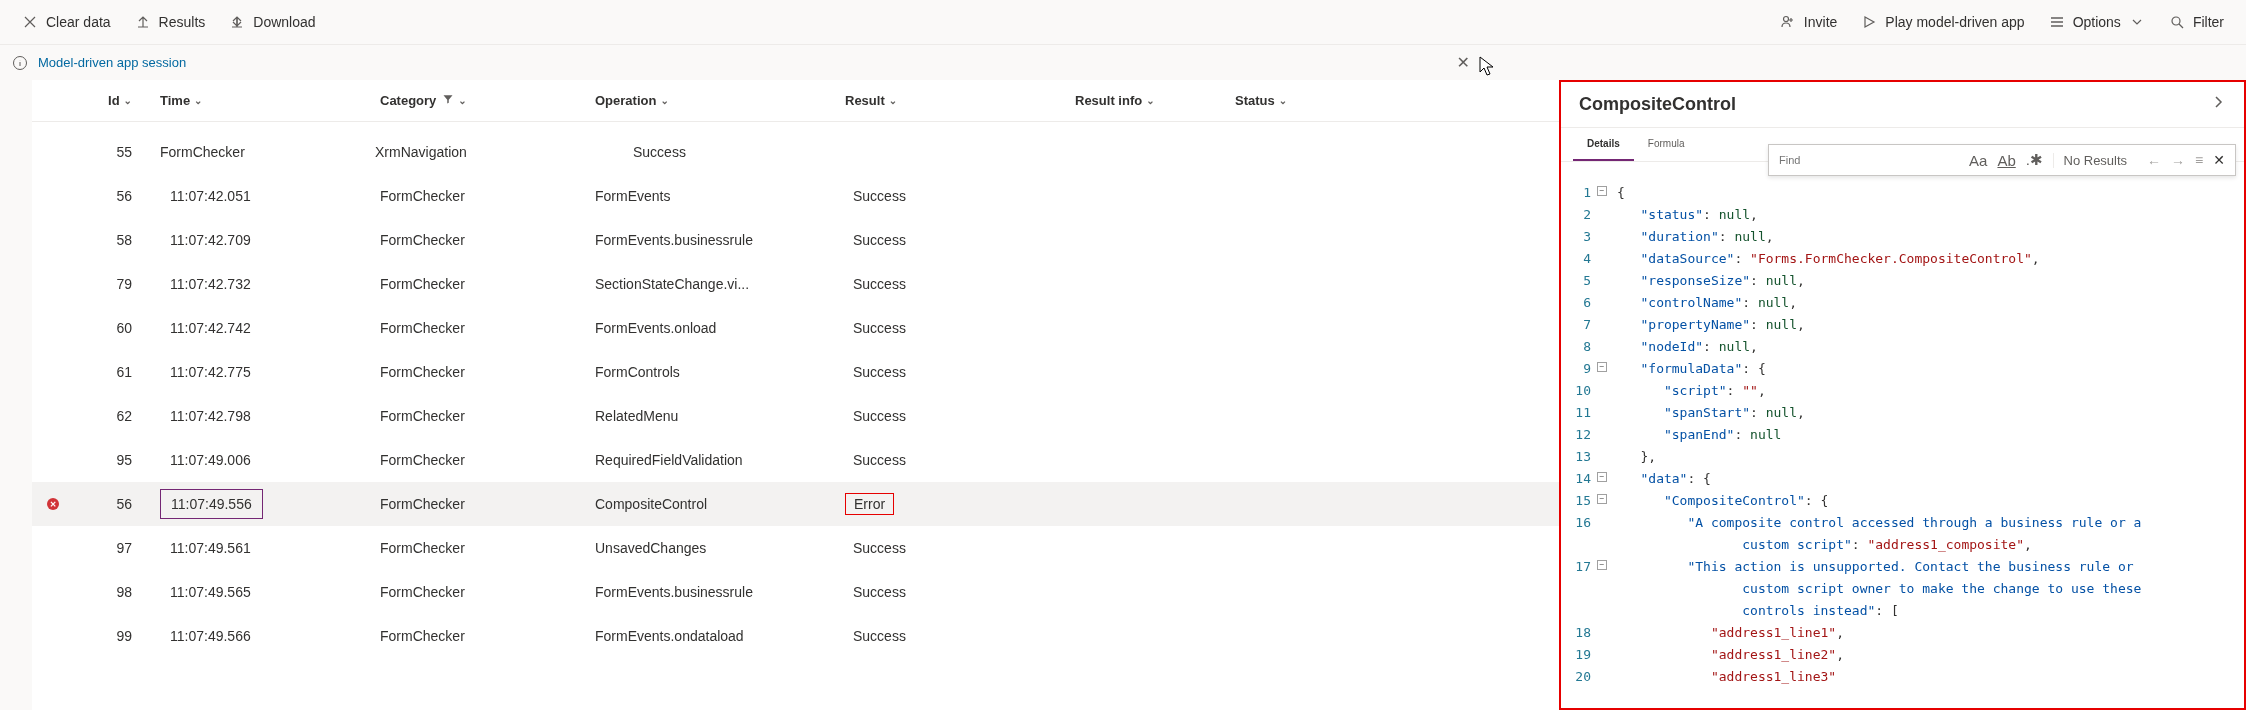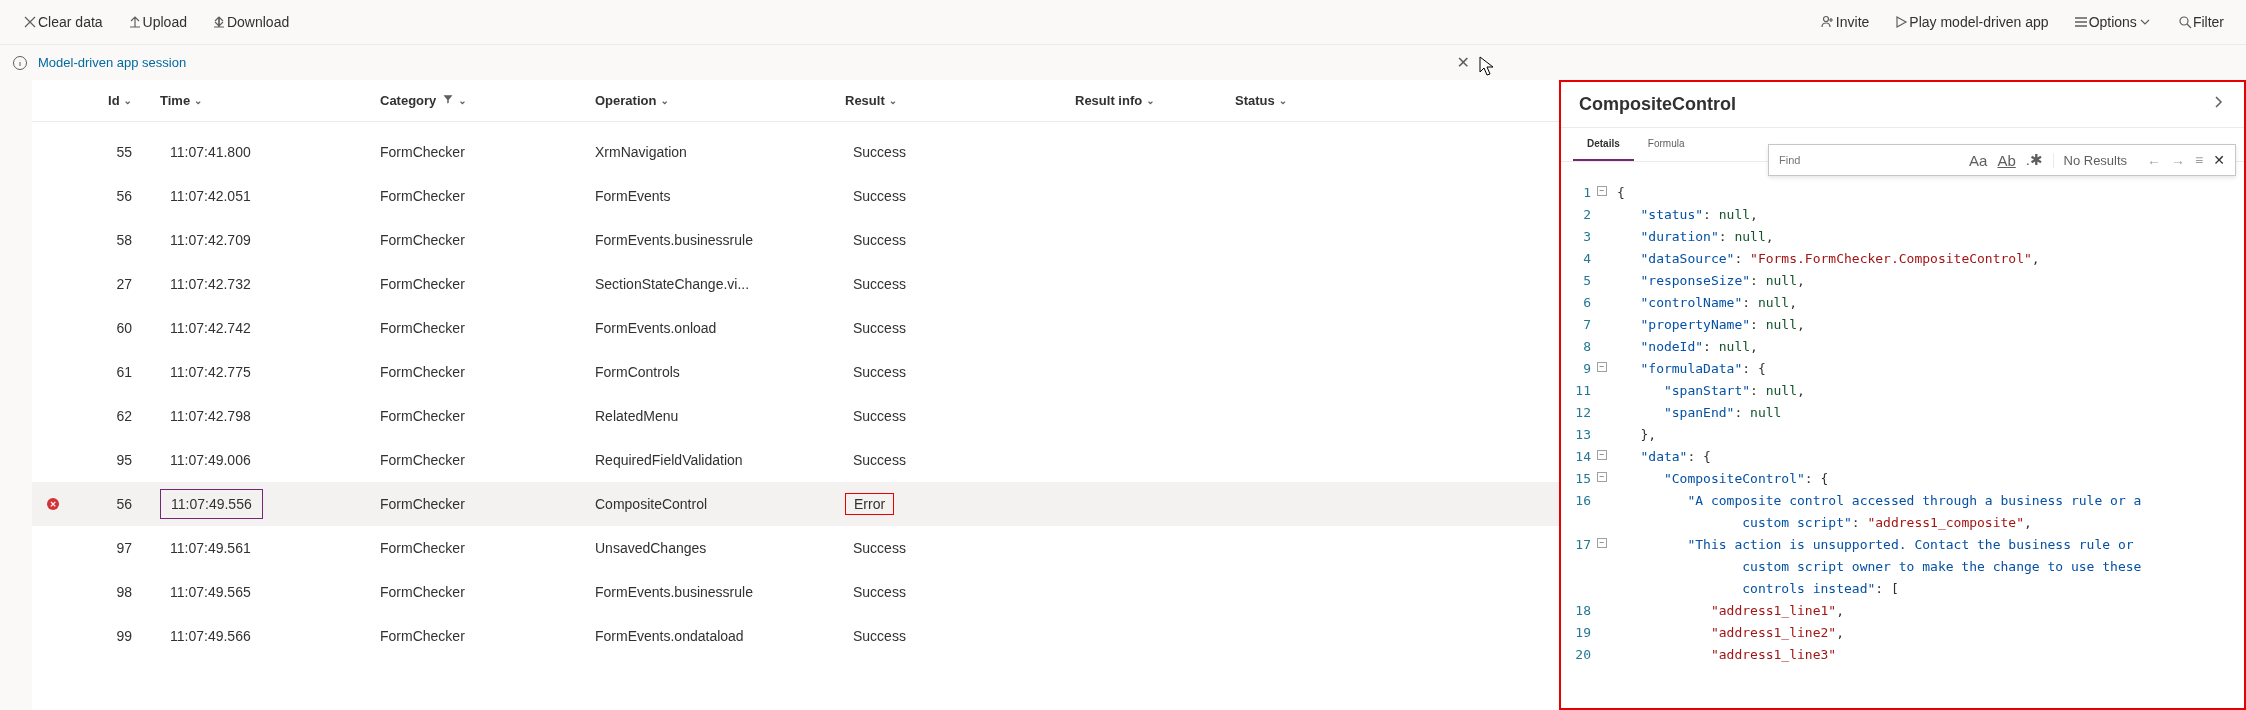--- a/index.html
+++ b/index.html
@@ -2,21 +2,21 @@
 <html><head>
 <meta charset="utf-8">
 <style>
 * { margin: 0; padding: 0; box-sizing: border-box; }
 body { font-family: "Segoe UI", -apple-system, sans-serif; font-size: 13px; color: #323130; background: #faf9f8; width: 2246px; height: 710px; overflow: hidden; position: relative; }
 
 
 .toolbar { display: flex; align-items: center; height: 44px; background: #faf9f8; padding: 0 12px; }
 .toolbar-left { display: flex; align-items: center; gap: 4px; }
 .toolbar-right { display: flex; gap: 4px; margin-left: auto; }
-.tbtn { display: flex; align-items: center; padding: 6px 10px; cursor: pointer; color: #323130; font-size: 14px; }
+.tbtn { display: flex; align-items: center; gap: 8px; padding: 6px 10px; cursor: pointer; color: #323130; font-size: 14px; }
 .tbtn .ico { width: 16px; height: 16px; display: flex; align-items: center; justify-content: center; color: #605e5c; }
 .tbtn .ico svg { width: 16px; height: 16px; }
 
 
 .session-bar { display: flex; align-items: center; height: 36px; padding: 0 12px; background: #faf9f8; border-top: 1px solid #edebe9; }
 .session-bar .info-ico { width: 16px; height: 16px; margin-right: 10px; color: #605e5c; }
 .session-label { font-size: 13px; color: #0369a1; }
 .session-close { margin-left: auto; margin-right: 760px; color: #605e5c; cursor: pointer; font-size: 16px; padding: 4px; }
 
 
@@ -86,21 +86,21 @@
           </svg>
         </span>
       <span>Clear data</span>
     </div>
     <div class="tbtn">
       <span class="ico">
           <svg viewBox="0 0 16 16" stroke="currentColor" stroke-width="1.2" fill="none">
             <path d="M8 13 V3 M4 7 L8 3 L12 7 M3 13 H13"></path>
           </svg>
         </span>
-      <span>Upload</span>
+      <span>Results</span>
     </div>
     <div class="tbtn">
       <span class="ico">
           <svg viewBox="0 0 16 16" stroke="currentColor" stroke-width="1.2" fill="none">
             <path d="M8 3 V13 M4 9 L8 13 L12 9 M3 3 H13" transform="rotate(180 8 8)"></path>
             <path d="M8 3 V11 M4 8 L8 12 L12 8"></path>
           </svg>
         </span>
       <span>Download</span>
     </div>
@@ -195,23 +195,20 @@
         </div>
       <div class="th c-status">
           <span>Status</span>
           <span class="sort">⌄</span>
         </div>
     </div>
     <div class="tbody" id="tbody">
         <div class="trow">
           <div class="td c-icon"></div>
           <div class="td c-id">55</div>
-          <div class="td c-time">
-            <span class="time-cell">11:07:41.800</span>
-          </div>
           <div class="td c-cat">FormChecker</div>
           <div class="td c-op">XrmNavigation</div>
           <div class="td c-res">
             <span class="res-box">Success</span>
           </div>
           <div class="td c-resinfo"></div>
           <div class="td c-status"></div>
         </div>
         <div class="trow">
           <div class="td c-icon"></div>
@@ -236,21 +233,21 @@
           <div class="td c-cat">FormChecker</div>
           <div class="td c-op">FormEvents.businessrule</div>
           <div class="td c-res">
             <span class="res-box">Success</span>
           </div>
           <div class="td c-resinfo"></div>
           <div class="td c-status"></div>
         </div>
         <div class="trow">
           <div class="td c-icon"></div>
-          <div class="td c-id">27</div>
+          <div class="td c-id">79</div>
           <div class="td c-time">
             <span class="time-cell">11:07:42.732</span>
           </div>
           <div class="td c-cat">FormChecker</div>
           <div class="td c-op">SectionStateChange.vi...</div>
           <div class="td c-res">
             <span class="res-box">Success</span>
           </div>
           <div class="td c-resinfo"></div>
           <div class="td c-status"></div>
@@ -431,20 +428,24 @@
         </div>
         <div class="code-line">
           <div class="ln">8</div>
           <div class="code">   <span class="tok-key">"nodeId"</span>: <span class="tok-null">null</span>,</div>
         </div>
         <div class="code-line">
           <div class="ln">9<span class="fold">−</span></div>
           <div class="code">   <span class="tok-key">"formulaData"</span>: {</div>
         </div>
         <div class="code-line">
+          <div class="ln">10</div>
+          <div class="code">      <span class="tok-key">"script"</span>: <span class="tok-str">""</span>,</div>
+        </div>
+        <div class="code-line">
           <div class="ln">11</div>
           <div class="code">      <span class="tok-key">"spanStart"</span>: <span class="tok-null">null</span>,</div>
         </div>
         <div class="code-line">
           <div class="ln">12</div>
           <div class="code">      <span class="tok-key">"spanEnd"</span>: <span class="tok-null">null</span></div>
         </div>
         <div class="code-line">
           <div class="ln">13</div>
           <div class="code">   },</div>

